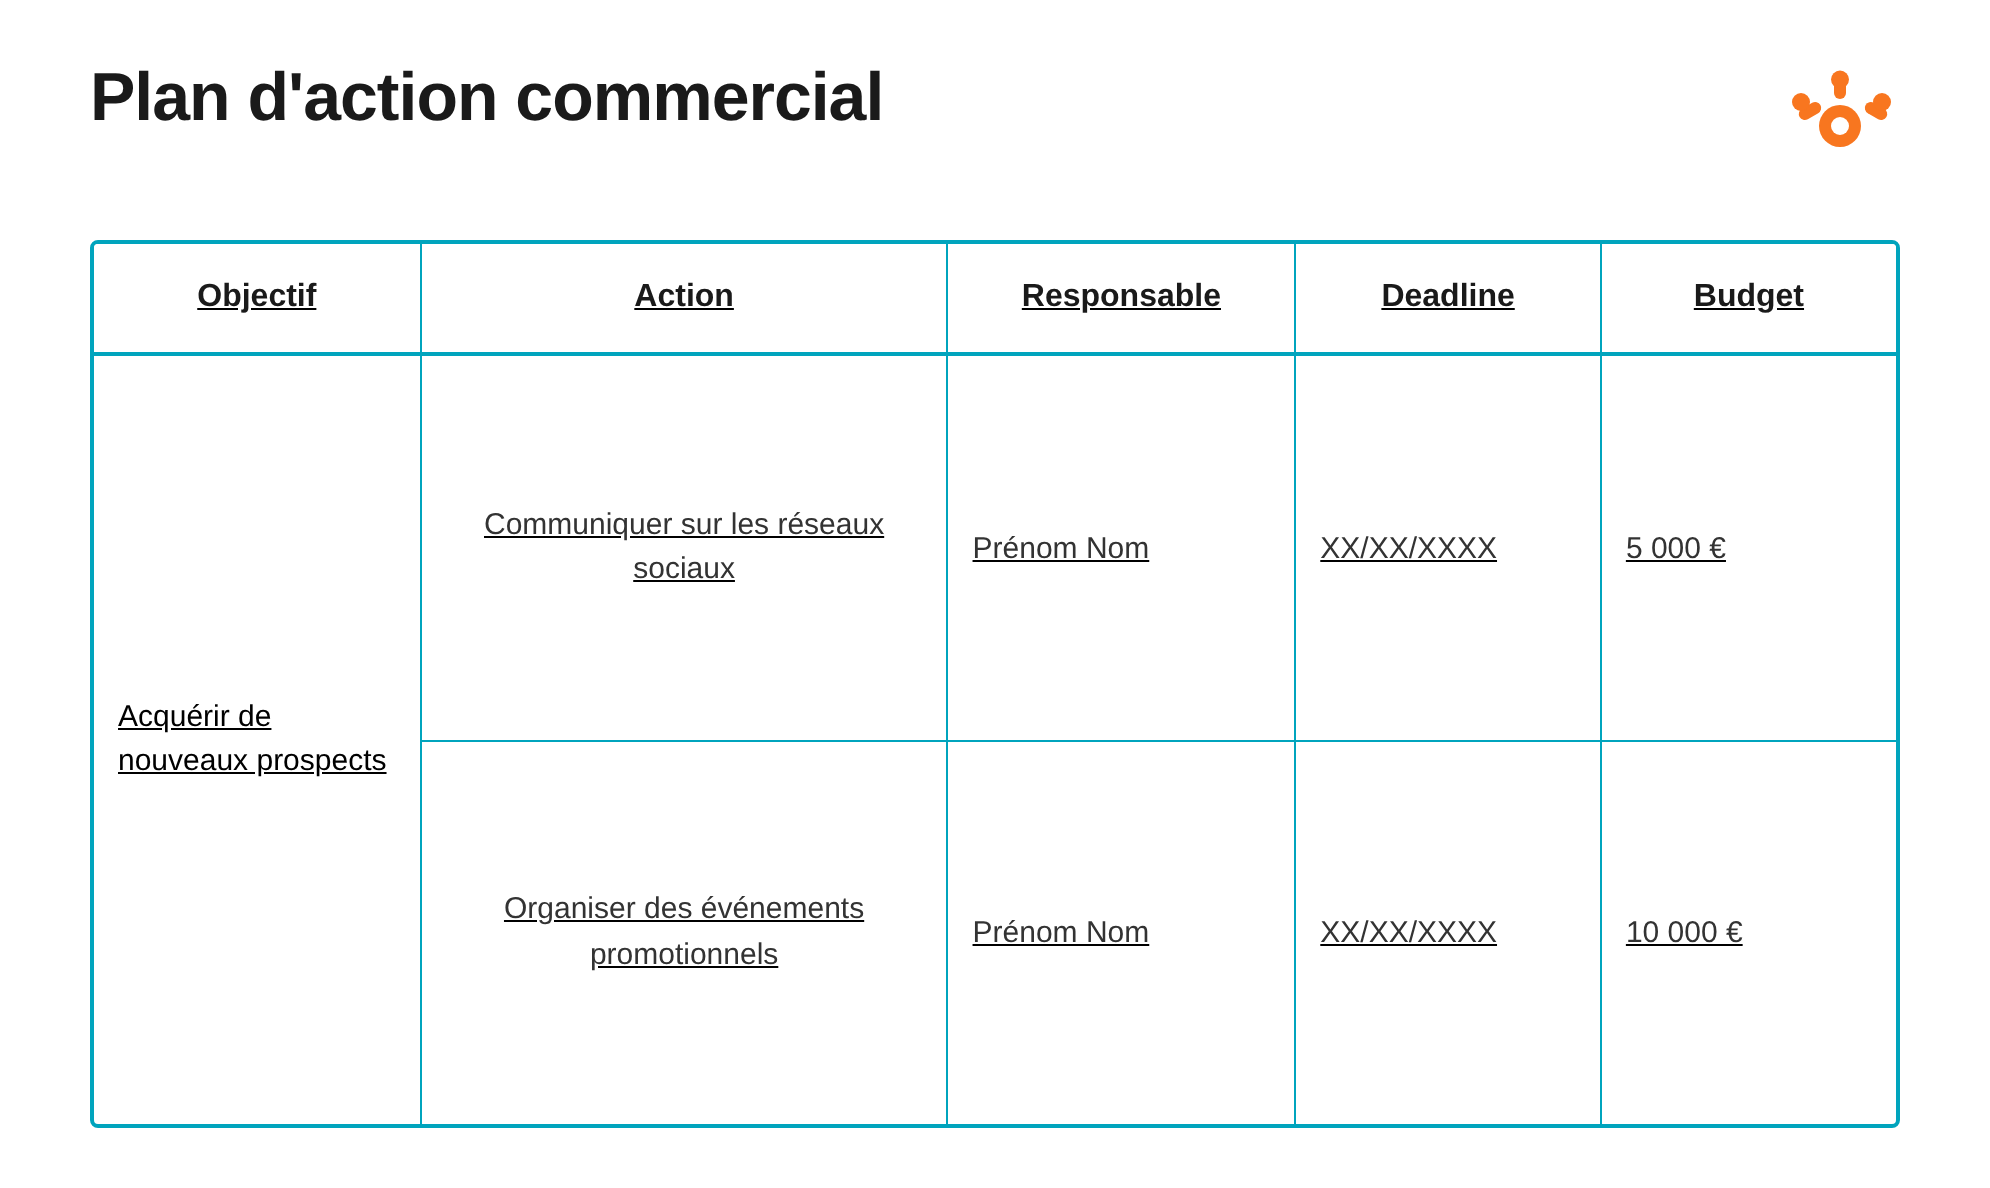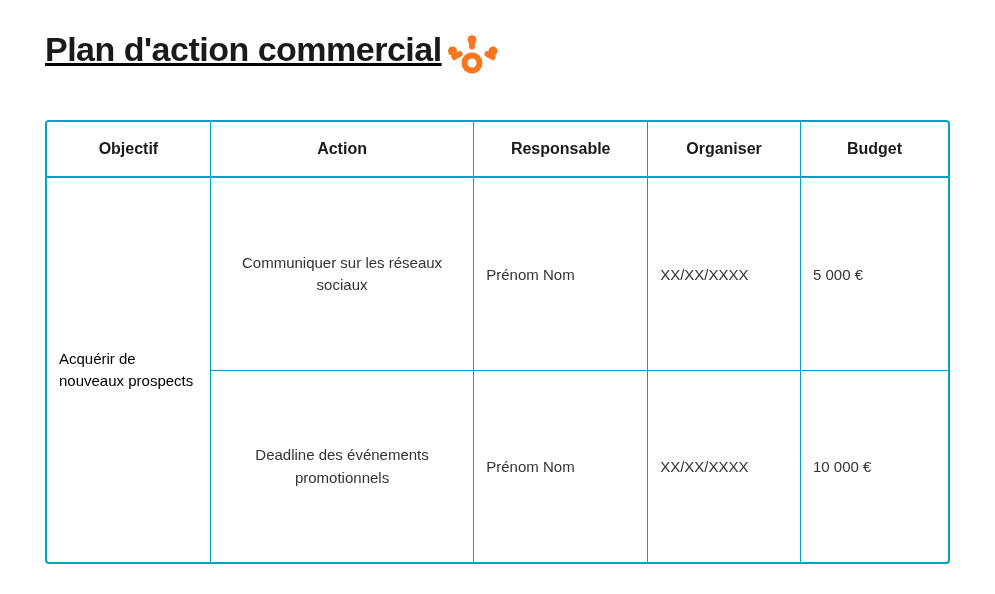--- a/index.html
+++ b/index.html
@@ -13,43 +13,44 @@
       height: 594px;
       background: #ffffff;
       font-family: 'Arial', sans-serif;
       display: flex;
       flex-direction: column;
       padding: 30px 45px;
     }
 
     .header {
       display: flex;
+      justify-content: space-between;
       align-items: flex-start;
       margin-bottom: 30px;
-      text-decoration: underline;
     }
 
     .page-title {
       font-size: 34px;
       font-weight: 800;
       color: #1a1a1a;
       letter-spacing: -0.5px;
     }
 
     .hubspot-logo {
       width: 60px;
       height: 60px;
       flex-shrink: 0;
     }
 
     .table-container {
       border: 2px solid #00a4bd;
       border-radius: 4px;
       overflow: hidden;
       flex: 1;
+      text-decoration: underline;
     }
 
     table {
       width: 100%;
       border-collapse: collapse;
       height: 100%;
     }
 
     thead tr {
       border-bottom: 2px solid #00a4bd;
@@ -153,33 +154,33 @@
   </svg>
 </div>
 
 <div class="table-container">
   <table>
     <thead>
       <tr>
         <th>Objectif</th>
         <th>Action</th>
         <th>Responsable</th>
-        <th>Organiser</th>
+        <th>Deadline</th>
         <th>Budget</th>
       </tr>
     </thead>
     <tbody>
       <tr>
         <td class="objectif-cell" rowspan="2">Acquérir de nouveaux prospects</td>
         <td class="action-cell">Communiquer sur les réseaux sociaux</td>
         <td>Prénom Nom</td>
         <td>XX/XX/XXXX</td>
         <td>5 000 €</td>
       </tr>
       <tr>
-        <td class="action-cell">Deadline des événements promotionnels</td>
+        <td class="action-cell">Organiser des événements promotionnels</td>
         <td>Prénom Nom</td>
         <td>XX/XX/XXXX</td>
         <td>10 000 €</td>
       </tr>
     </tbody>
   </table>
 </div>
 
 </body></html>

